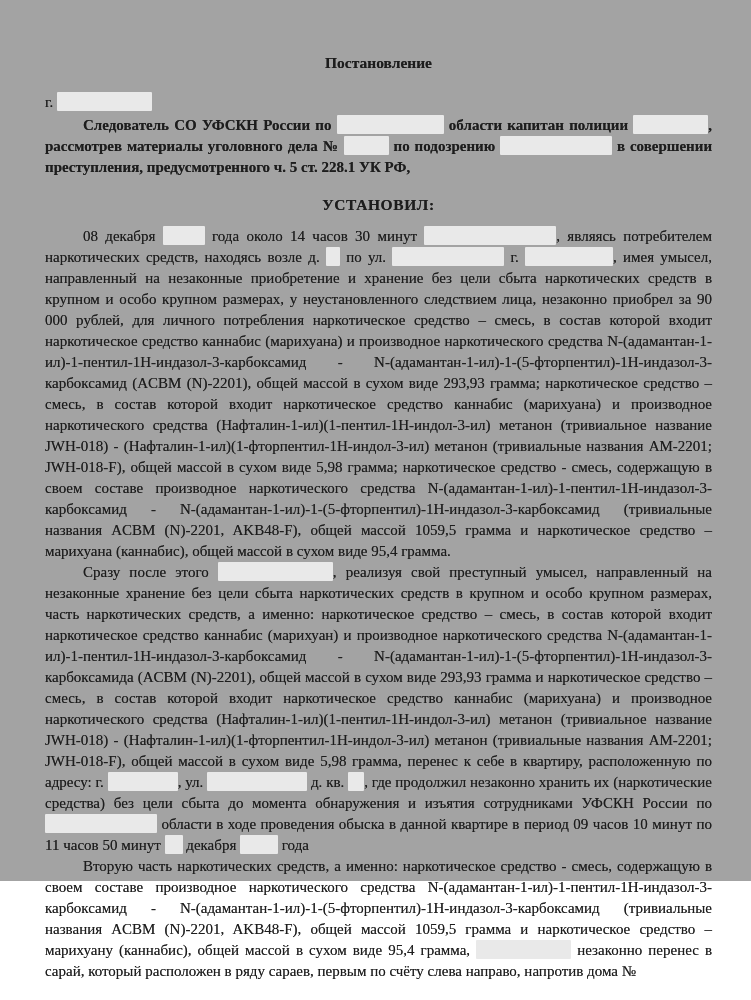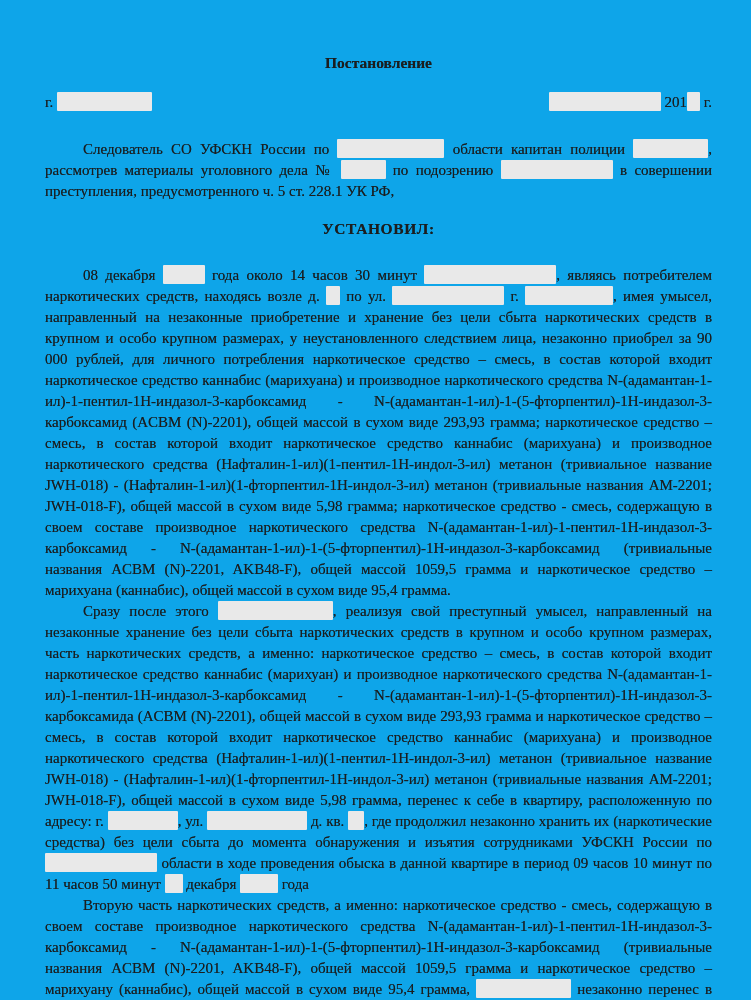--- a/index.html
+++ b/index.html
@@ -8,23 +8,23 @@
     background: #ffffff;
   }
   body {
     width: 751px;
     height: 1000px;
     overflow: hidden;
   }
   .page {
     box-sizing: border-box;
     width: 751px;
-    height: 1000px;
+    height: 881px;
     padding: 52px 39px 0 45px;
-    background: #0ea5e9;
+    background: #a3a3a3;
     font-family: "Liberation Serif", serif;
     font-size: 15px;
     line-height: 21px;
     color: #1d1d1d;
     text-shadow: 0 0 0.45px rgba(10,10,10,0.6);
   }
   .doc-title, .doc-subtitle {
     margin: 0;
     text-align: center;
     font-weight: 700;
@@ -36,23 +36,23 @@
     justify-content: space-between;
     align-items: flex-end;
     margin-top: 19px;
     white-space: nowrap;
   }
   .para {
     margin: 0;
     text-align: justify;
   }
   .para.indent { text-indent: 38px; }
-  .intro { margin-top: 26px; }
+  .intro { margin-top: 2px; font-weight: bold; }
   .resolution-heading {
-    margin: 16px 0 26px 0;
+    margin: 16px 0 11px 0;
     text-align: center;
     font-weight: 700;
     font-size: 15.5px;
     letter-spacing: 0.6px;
   }
   .redact {
     display: inline-block;
     height: 19px;
     background: #e9e9e9;
     vertical-align: -4px;
@@ -60,21 +60,20 @@
   }
 </style>
 </head>
 <body>
 
 <div class="page">
   <h1 class="doc-title">Постановление</h1>
 
   <div class="dateline">
     <span class="dateline-left"><span>г. </span><span class="redact" style="width: 95px; background: rgb(233, 233, 233);"></span></span>
-    <span class="dateline-right"><span class="redact" style="width: 112px; background: rgb(233, 233, 233);"></span><span> 201</span><span class="redact" style="width: 13px; background: rgb(233, 233, 233);"></span><span> г.</span></span>
   </div>
 
   <p class="para indent intro"><span>Следователь СО УФСКН России по </span><span class="redact" style="width: 107px; background: rgb(233, 233, 233);"></span><span> области капитан полиции </span><span class="redact" style="width: 75px; background: rgb(233, 233, 233);"></span><span>, рассмотрев материалы уголовного дела № </span><span class="redact" style="width: 45px; background: rgb(233, 233, 233);"></span><span> по подозрению </span><span class="redact" style="width: 112px; background: rgb(233, 233, 233);"></span><span> в совершении преступления, предусмотренного ч. 5 ст. 228.1 УК РФ,</span></p>
 
   <h3 class="resolution-heading">УСТАНОВИЛ:</h3>
 
   <div id="body-paragraphs">
       <p class="para indent"><span>08 декабря </span><span class="redact" style="width: 42px; background: rgb(233, 233, 233);"></span><span> года около 14 часов 30 минут </span><span class="redact" style="width: 132px; background: rgb(233, 233, 233);"></span><span>, являясь потребителем наркотических средств, находясь возле д. </span><span class="redact" style="width: 14px; background: rgb(233, 233, 233);"></span><span> по ул. </span><span class="redact" style="width: 112px; background: rgb(233, 233, 233);"></span><span> г. </span><span class="redact" style="width: 88px; background: rgb(233, 233, 233);"></span><span>, имея умысел, направленный на незаконные приобретение и хранение без цели сбыта наркотических средств в крупном и особо крупном размерах, у неустановленного следствием лица, незаконно приобрел за 90 000 рублей, для личного потребления наркотическое средство – смесь, в состав которой входит наркотическое средство каннабис (марихуана) и производное наркотического средства N-(адамантан-1-ил)-1-пентил-1Н-индазол-3-карбоксамид - N-(адамантан-1-ил)-1-(5-фторпентил)-1Н-индазол-3-карбоксамид (ACBM (N)-2201), общей массой в сухом виде 293,93 грамма; наркотическое средство – смесь, в состав которой входит наркотическое средство каннабис (марихуана) и производное наркотического средства (Нафталин-1-ил)(1-пентил-1Н-индол-3-ил) метанон (тривиальное название JWH-018) - (Нафталин-1-ил)(1-фторпентил-1Н-индол-3-ил) метанон (тривиальные названия АМ-2201; JWH-018-F), общей массой в сухом виде 5,98 грамма; наркотическое средство - смесь, содержащую в своем составе производное наркотического средства N-(адамантан-1-ил)-1-пентил-1Н-индазол-3-карбоксамид - N-(адамантан-1-ил)-1-(5-фторпентил)-1Н-индазол-3-карбоксамид (тривиальные названия ACBM (N)-2201, AKB48-F), общей массой 1059,5 грамма и наркотическое средство – марихуана (каннабис), общей массой в сухом виде 95,4 грамма.</span></p>
       <p class="para indent"><span>Сразу после этого </span><span class="redact" style="width: 115px; background: rgb(233, 233, 233);"></span><span>, реализуя свой преступный умысел, направленный на незаконные хранение без цели сбыта наркотических средств в крупном и особо крупном размерах, часть наркотических средств, а именно: наркотическое средство – смесь, в состав которой входит наркотическое средство каннабис (марихуан) и производное наркотического средства N-(адамантан-1-ил)-1-пентил-1Н-индазол-3-карбоксамид - N-(адамантан-1-ил)-1-(5-фторпентил)-1Н-индазол-3-карбоксамида (ACBM (N)-2201), общей массой в сухом виде 293,93 грамма и наркотическое средство – смесь, в состав которой входит наркотическое средство каннабис (марихуана) и производное наркотического средства (Нафталин-1-ил)(1-пентил-1Н-индол-3-ил) метанон (тривиальное название JWH-018) - (Нафталин-1-ил)(1-фторпентил-1Н-индол-3-ил) метанон (тривиальные названия АМ-2201; JWH-018-F),  общей массой в сухом виде 5,98 грамма, перенес к себе в квартиру, расположенную по адресу: г. </span><span class="redact" style="width: 70px; background: rgb(233, 233, 233);"></span><span>, ул. </span><span class="redact" style="width: 100px; background: rgb(233, 233, 233);"></span><span> д.  кв. </span><span class="redact" style="width: 16px; background: rgb(233, 233, 233);"></span><span>, где продолжил незаконно хранить их (наркотические средства) без цели сбыта до момента обнаружения и изъятия сотрудниками УФСКН России по </span><span class="redact" style="width: 112px; background: rgb(233, 233, 233);"></span><span> области в ходе проведения обыска в данной квартире  в период 09 часов 10 минут по 11 часов 50 минут </span><span class="redact" style="width: 18px; background: rgb(233, 233, 233);"></span><span> декабря </span><span class="redact" style="width: 38px; background: rgb(233, 233, 233);"></span><span> года</span></p>
       <p class="para indent"><span>Вторую часть наркотических средств, а именно: наркотическое средство - смесь, содержащую  в своем составе производное наркотического средства N-(адамантан-1-ил)-1-пентил-1Н-индазол-3-карбоксамид - N-(адамантан-1-ил)-1-(5-фторпентил)-1Н-индазол-3-карбоксамид (тривиальные названия ACBM (N)-2201, AKB48-F), общей массой 1059,5 грамма и наркотическое средство – марихуану (каннабис), общей массой в сухом виде 95,4 грамма, </span><span class="redact" style="width: 95px; background: rgb(233, 233, 233);"></span><span> незаконно перенес в сарай, который расположен в ряду сараев, первым по счёту слева направо, напротив дома № </span></p>

